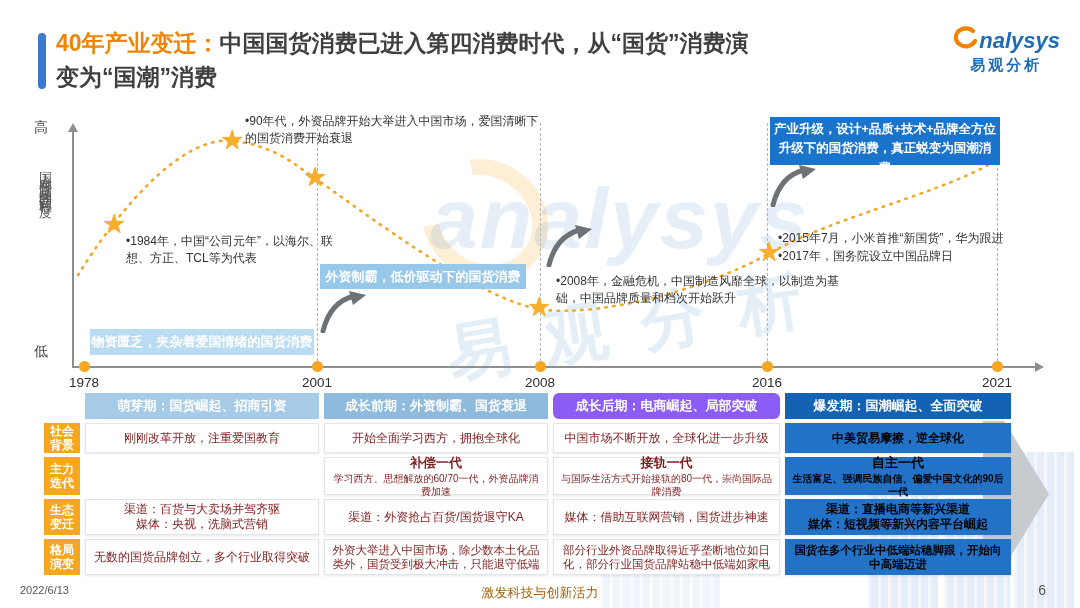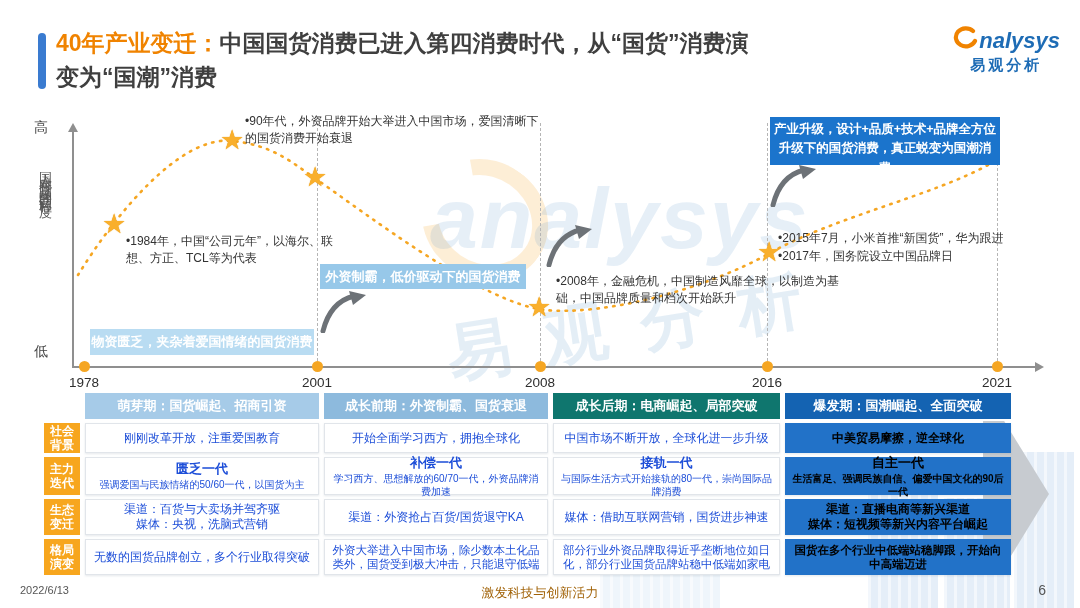--- a/index.html
+++ b/index.html
@@ -42,24 +42,24 @@
   .pbox3{left:545px;top:96px;width:221px;height:25px;line-height:25px;font-size:12.5px;background:#2F9FE0;}
   .pbox4{left:770px;top:14px;width:230px;height:48px;font-size:12.5px;line-height:1.55;padding:3px 4px;background:#1B74CC;}
   .swoosh-arrow{position:absolute;z-index:3;}
 
   
   .tbl{position:absolute;left:44px;top:393px;display:grid;grid-template-columns:36px 234px 224px 227px 226px;grid-template-rows:26px 30px 38px 36px 36px;gap:4px 5px;z-index:2;}
   .tbl *{box-sizing:border-box;}
   .th{grid-row:1;color:#fff;font-weight:bold;font-size:13px;text-align:center;line-height:26px;}
   .th1{background:#A6CBE8;}
   .th2{background:#8DBADD;}
-  .th3{background:#0f766e;}
+  .th3{background:#8b5cf6;border-radius:6px;}
   .th4{background:#1463B2;}
   .rlabel{grid-column:1;background:#F7A61E;color:#fff;font-weight:bold;font-size:12px;line-height:14px;display:flex;flex-direction:column;justify-content:center;align-items:center;}
-  .cell{background:#fff;border:1px solid #e1e5ea;box-shadow:0 1px 2px rgba(80,100,120,0.15);color:#1d4ed8;display:flex;flex-direction:column;justify-content:center;align-items:center;text-align:center;padding:1px 4px;}
+  .cell{background:#fff;border:1px solid #e1e5ea;box-shadow:0 1px 2px rgba(80,100,120,0.15);color:#7f1d1d;display:flex;flex-direction:column;justify-content:center;align-items:center;text-align:center;padding:1px 4px;}
   .cell.c4{background:#2272C8;border-color:#2272C8;color:#000000;font-weight:bold;}
   .t12{font-size:12px;line-height:15px;}
   .t11{font-size:11.5px;line-height:14.5px;}
   .gen-t{font-size:13px;font-weight:bold;line-height:16px;}
   .gen-d{font-size:10px;line-height:13px;margin-top:1px;}
   .big-arrow{position:absolute;left:983px;top:421px;width:66px;height:146px;background:#c7cbd0;clip-path:polygon(0 0,32% 0,100% 50%,32% 100%,0 100%);z-index:1;}
 
   
   .city{position:absolute;background:repeating-linear-gradient(90deg,rgba(255,255,255,0.55) 0 3px,transparent 3px 10px),rgba(208,224,242,0.55);z-index:0;}
 
@@ -173,24 +173,20 @@
     </div>
     <div class="cell t12" style="grid-row:2;grid-column:2;">刚刚改革开放，注重爱国教育</div>
     <div class="cell t12" style="grid-row:2;grid-column:3;">开始全面学习西方，拥抱全球化</div>
     <div class="cell t12" style="grid-row:2;grid-column:4;">中国市场不断开放，全球化进一步升级</div>
     <div class="cell t12 c4" style="grid-row:2;grid-column:5;">中美贸易摩擦，逆全球化</div>
 
     <div class="rlabel" style="grid-row:3;">
       <span>主力</span>
       <span>迭代</span>
     </div>
-    <div class="cell" style="grid-row:3;grid-column:2;">
-      <div class="gen-t">匮乏一代</div>
-      <div class="gen-d">强调爱国与民族情绪的50/60一代，以国货为主</div>
-    </div>
     <div class="cell" style="grid-row:3;grid-column:3;">
       <div class="gen-t">补偿一代</div>
       <div class="gen-d">学习西方、思想解放的60/70一代，外资品牌消费加速</div>
     </div>
     <div class="cell" style="grid-row:3;grid-column:4;">
       <div class="gen-t">接轨一代</div>
       <div class="gen-d">与国际生活方式开始接轨的80一代，崇尚国际品牌消费</div>
     </div>
     <div class="cell c4" style="grid-row:3;grid-column:5;">
       <div class="gen-t">自主一代</div>

